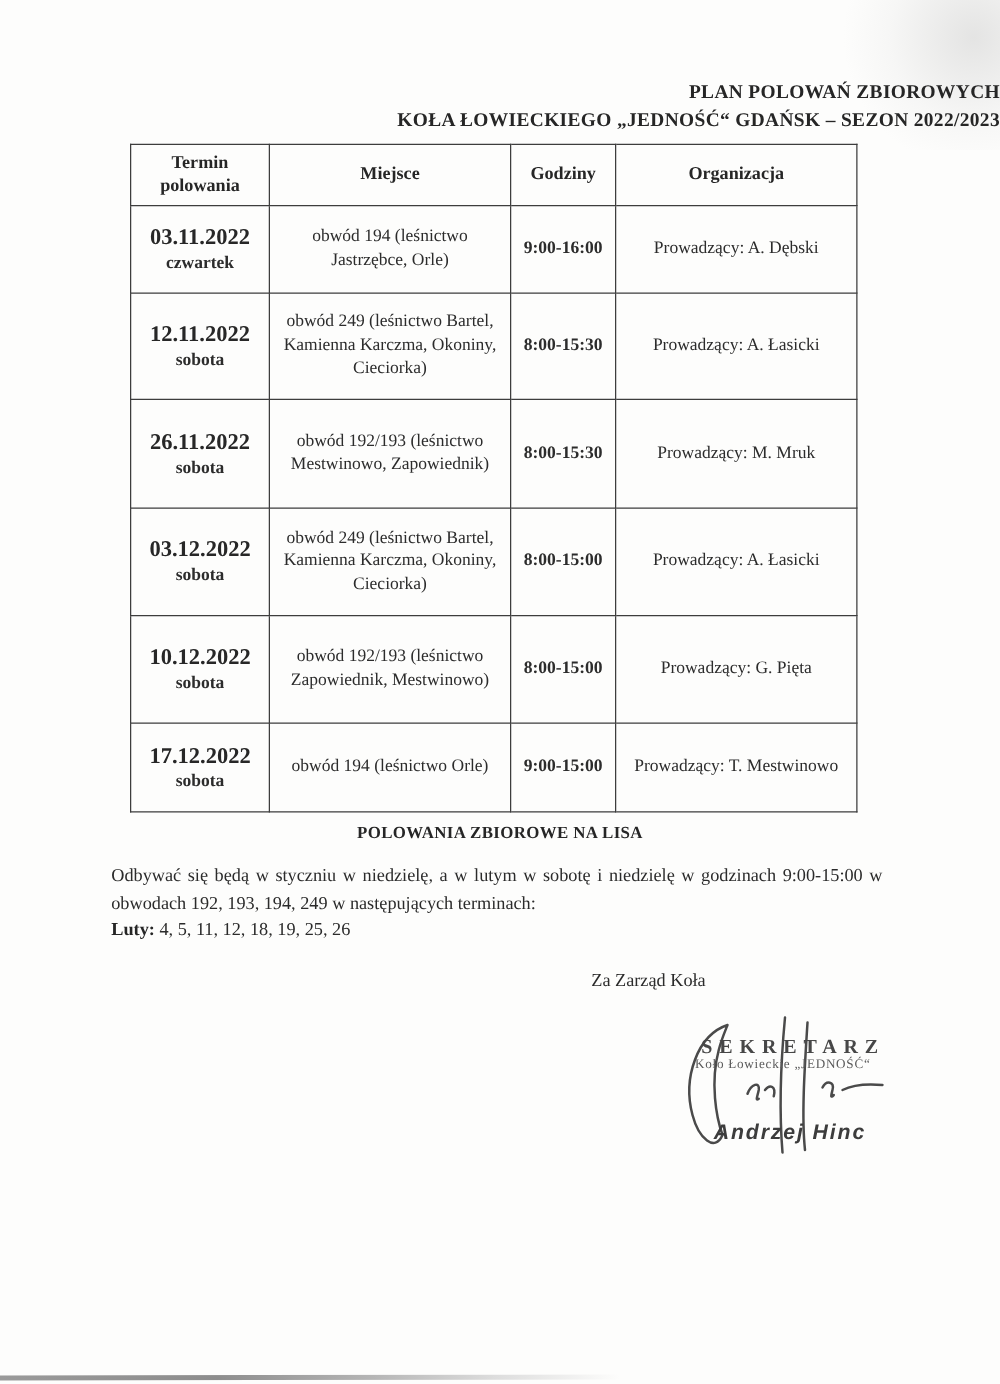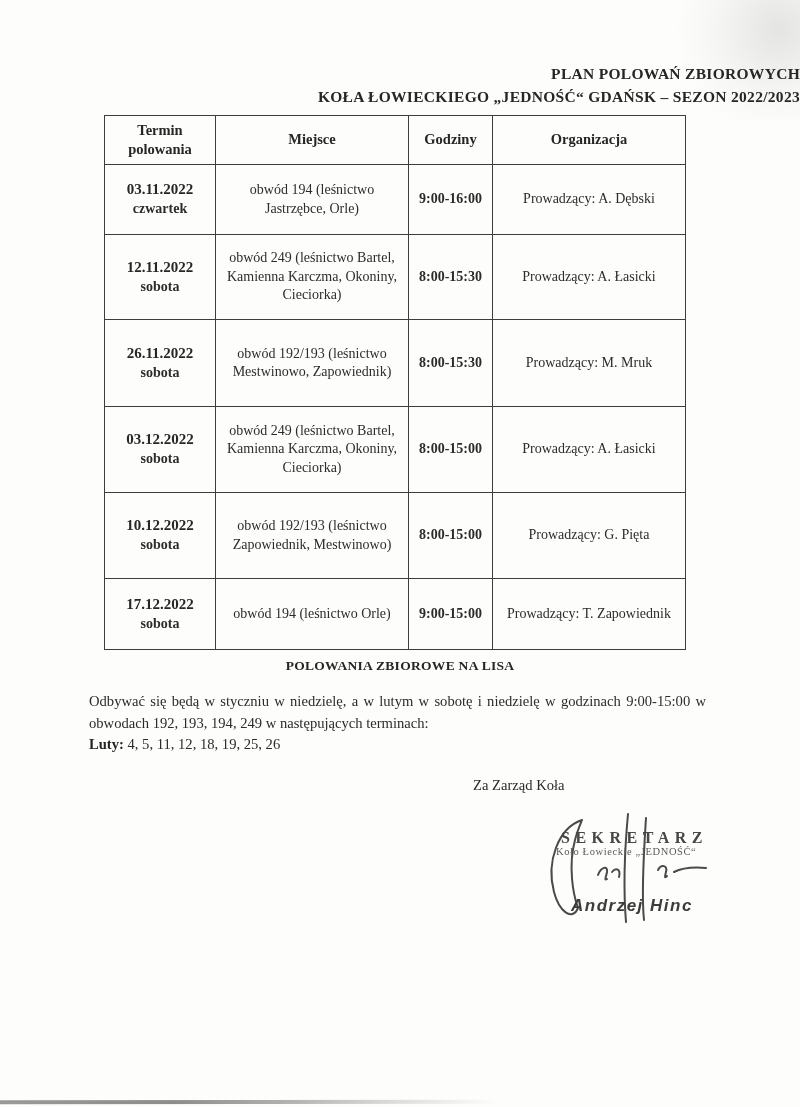--- a/index.html
+++ b/index.html
@@ -43,21 +43,21 @@
     font-size: 14px; line-height: 1.32; color: #2c2c2c;
   }
   table.hunt-table th { font-size: 14.5px; font-weight: bold; color: #262626; }
   thead tr { height: 49px; padding-left: 14px; }
   tbody tr:nth-child(1) { height: 70px; }
   tbody tr:nth-child(2) { height: 85px; }
   tbody tr:nth-child(3) { height: 87px; }
   tbody tr:nth-child(4) { height: 86px; }
   tbody tr:nth-child(5) { height: 86px; }
   tbody tr:nth-child(6) { height: 71px; }
-  .cell-date { font-weight: bold; font-size: 15px; color: #272727; display: block; }
+  .cell-date { font-weight: bold; font-size: 18px; color: #272727; display: block; }
   .cell-day { display: block; font-size: 14px; font-weight: bold; }
   td.hours-cell { white-space: nowrap; font-size: 14.5px; font-weight: bold; }
 
   
   .fox-heading {
     position: absolute; top: 658px; left: 0; width: 100%;
     text-align: center; font-weight: bold; font-size: 13.5px;
     letter-spacing: 0.3px; color: #262626;
   }
   .fox-block {
@@ -162,21 +162,21 @@
         <td class="hours-cell">8:00-15:00</td>
         <td>Prowadzący: G. Pięta</td>
       </tr>
       <tr>
         <td>
           <span class="cell-date">17.12.2022</span>
           <span class="cell-day">sobota</span>
         </td>
         <td>obwód 194 (leśnictwo Orle)</td>
         <td class="hours-cell">9:00-15:00</td>
-        <td>Prowadzący: T. Zapowiednik</td>
+        <td>Prowadzący: T. Mestwinowo</td>
       </tr>
     </tbody>
   </table>
 </div>
 
 <div class="fox-heading">POLOWANIA ZBIOROWE NA LISA</div>
 
 <div class="fox-block">
   <p class="fox-paragraph">Odbywać się będą w styczniu w niedzielę, a w lutym w sobotę i niedzielę w godzinach 9:00-15:00 w obwodach 192, 193, 194, 249 w następujących terminach:</p>
   <div><span class="term-label">Luty:</span><span> 4, 5, 11, 12, 18, 19, 25, 26</span></div>

